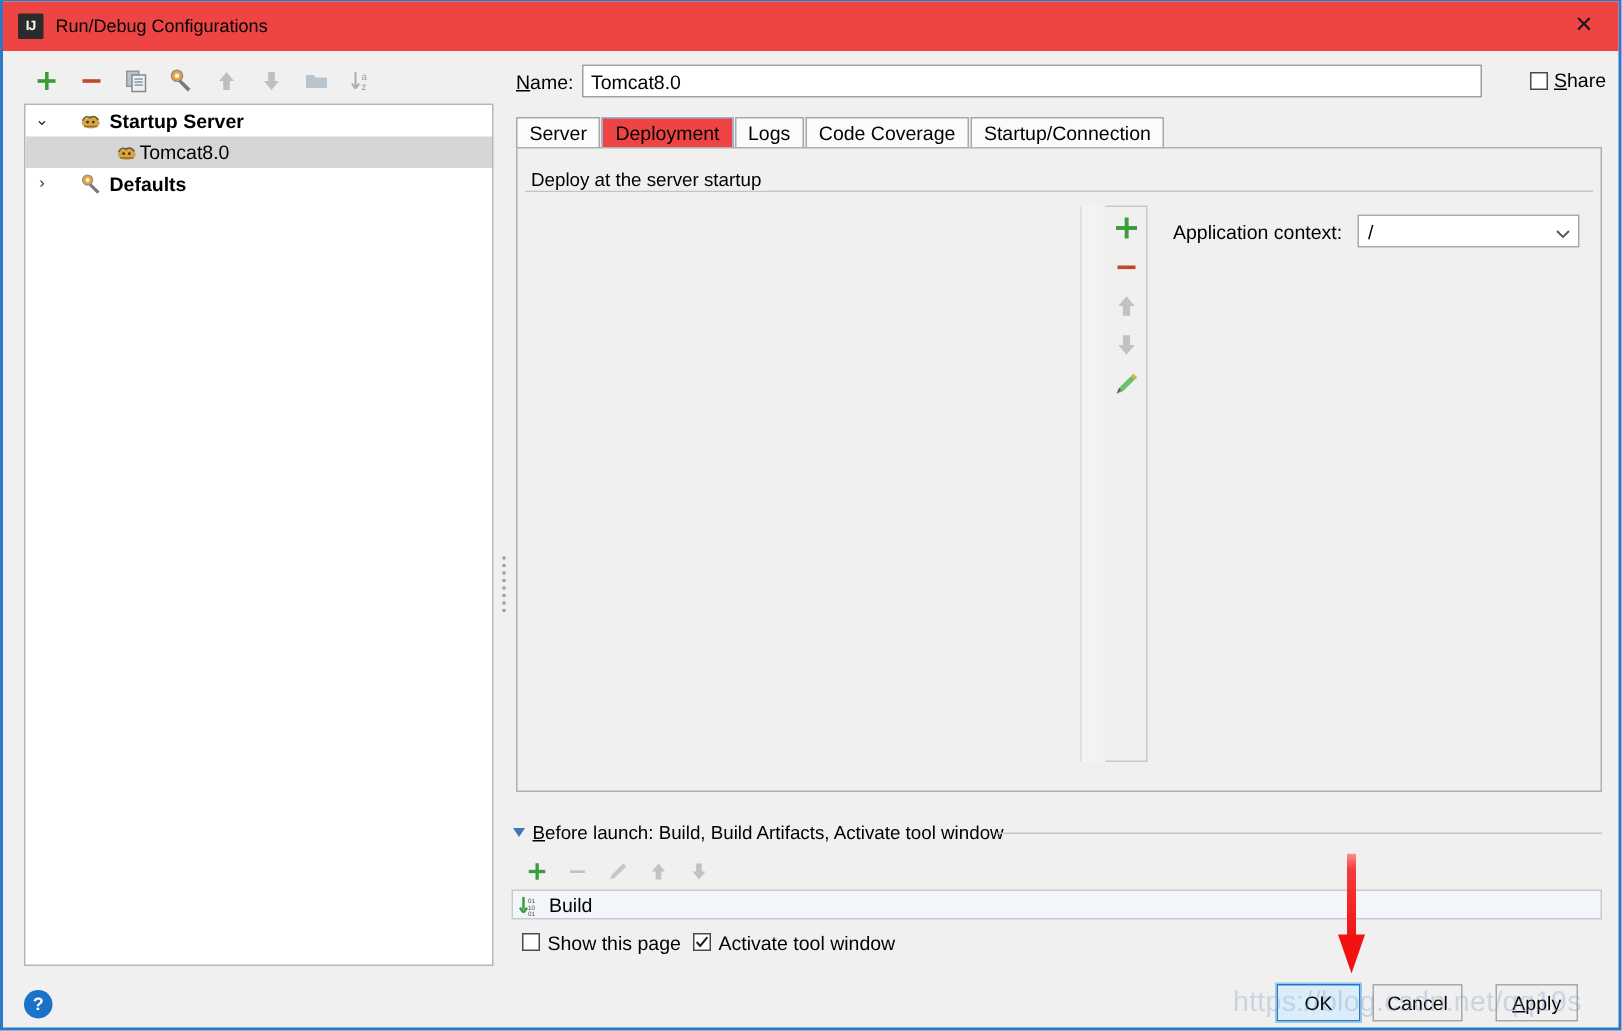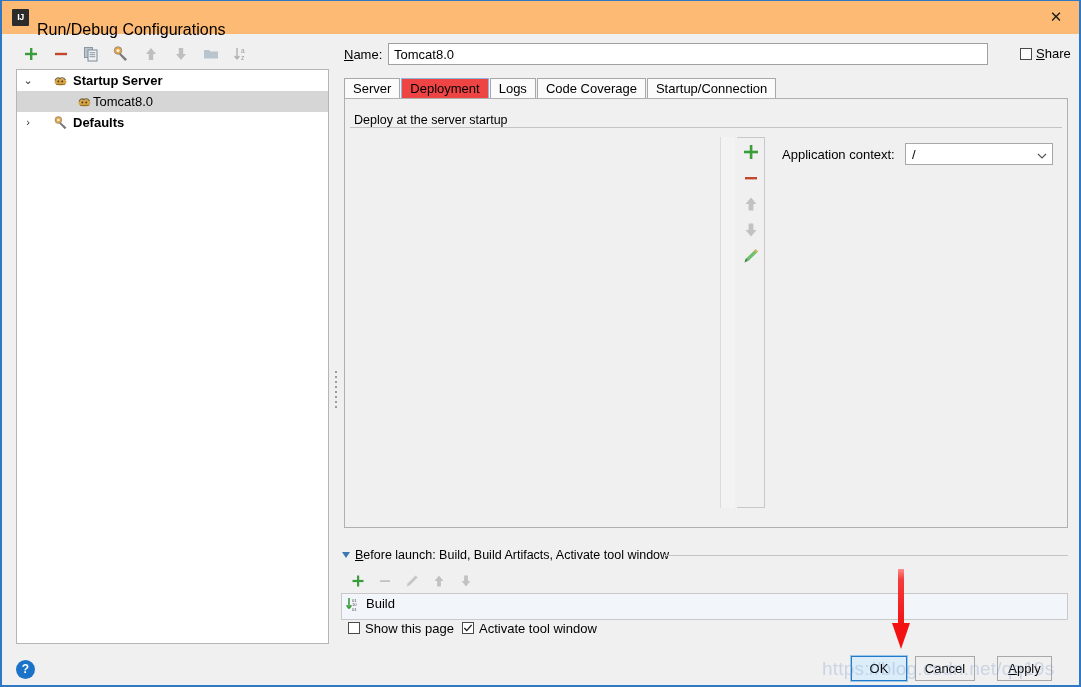--- a/index.html
+++ b/index.html
@@ -29,41 +29,41 @@
     border-top: 1px solid #2f78c5;
     box-sizing: border-box;
   }
 
   
   #titlebar {
     position: absolute;
     left: 0; top: 0;
     width: 100%;
     height: 33px;
-    background: #fdba74;
+    background: #ef4444;
     box-sizing: border-box;
   }
   #title-icon {
     position: absolute;
     left: 10px; top: 8px;
     width: 17px; height: 17px;
     background: #2b2b2b;
     border-radius: 1px;
     color: #fff;
     font-size: 9px;
     font-weight: bold;
     text-align: center;
     line-height: 17px;
     letter-spacing: -0.5px;
     font-family: "Liberation Sans", sans-serif;
   }
   #title-text {
     position: absolute;
-    left: 35px; top: 20px;
-    font-size: 16px;
+    left: 35px; top: 8px;
+    font-size: 12px;
     color: #000;
     line-height: 17px;
   }
   #close-btn {
     position: absolute;
     right: 0; top: 0;
     width: 46px; height: 32px;
     text-align: center;
     line-height: 32px;
     font-size: 15px;
@@ -317,21 +317,21 @@
   }
   .bltb {
     position: absolute;
     top: 2px;
     width: 16px; height: 16px;
   }
 
   #bl-list {
     position: absolute;
     left: 339px; top: 592px;
-    width: 727px; height: 27px;
+    width: 727px; height: 20px;
     background: #f2f6fa;
     border: 1px solid #c9c9c9;
     box-sizing: border-box;
   }
   #bl-row {
     position: relative;
     height: 20px;
     line-height: 20px;
     font-size: 13px;
     padding-left: 24px;

